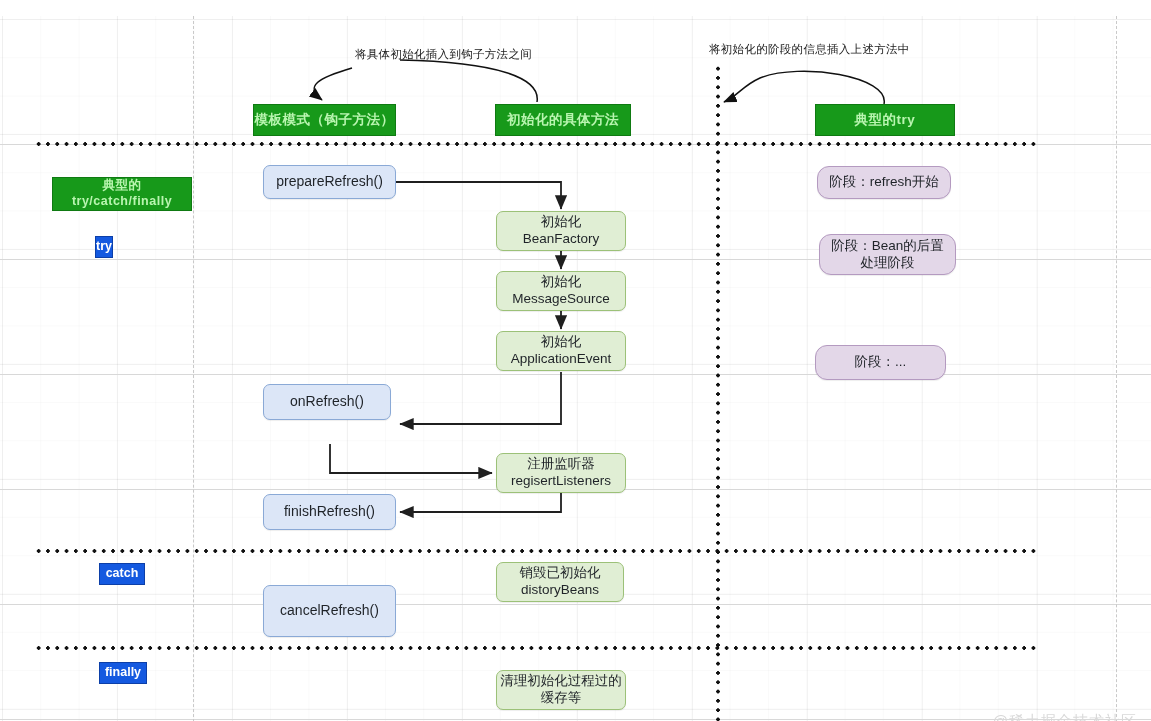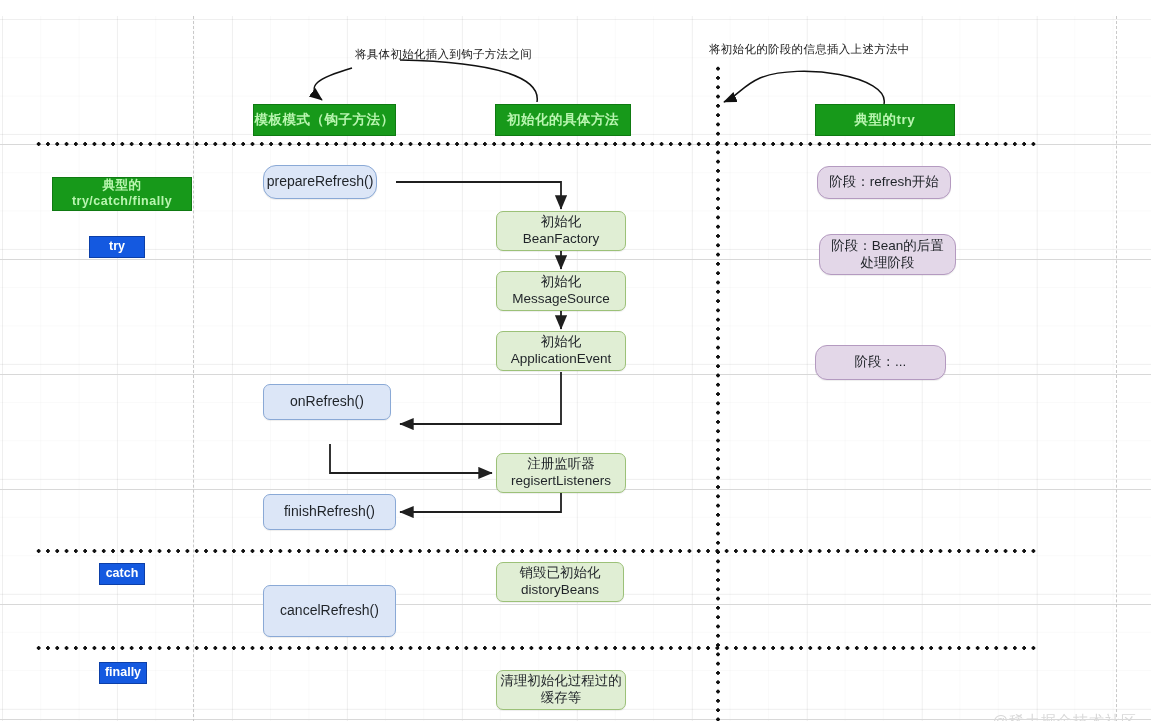--- a/index.html
+++ b/index.html
@@ -185,25 +185,25 @@
   </svg>
 
   <div class="caption" style="left:355px;top:31px;">将具体初始化插入到钩子方法之间</div>
   <div class="caption" style="left:709px;top:26px;">将初始化的阶段的信息插入上述方法中</div>
 
   <div class="node n-green-hdr" style="left:253px;top:88px;width:143px;height:32px;">模板模式（钩子方法）</div>
   <div class="node n-green-hdr" style="left:495px;top:88px;width:136px;height:32px;">初始化的具体方法</div>
   <div class="node n-green-hdr" style="left:815px;top:88px;width:140px;height:32px;">典型的try</div>
 
   <div class="node n-green-hdr" style="left:52px;top:161px;width:140px;height:34px;font-size:12.5px;">典型的try/catch/finally</div>
-  <div class="node n-blue-tag" style="left:89px;top:220px;width:56px;height:22px;">try</div>
+  <div class="node n-blue-tag" style="left:95px;top:220px;width:18px;height:22px;">try</div>
   <div class="node n-blue-tag" style="left:99px;top:547px;width:46px;height:22px;">catch</div>
   <div class="node n-blue-tag" style="left:99px;top:646px;width:48px;height:22px;">finally</div>
 
-  <div class="node n-blue" style="left:263px;top:149px;width:114px;height:34px;border-radius:13px;">prepareRefresh()</div>
+  <div class="node n-blue" style="left:263px;top:149px;width:133px;height:34px;">prepareRefresh()</div>
   <div class="node n-blue" style="left:263px;top:368px;width:128px;height:36px;">onRefresh()</div>
   <div class="node n-blue" style="left:263px;top:478px;width:133px;height:36px;">finishRefresh()</div>
   <div class="node n-blue" style="left:263px;top:569px;width:133px;height:52px;">cancelRefresh()</div>
 
   <div class="node n-greenbox" style="left:496px;top:195px;width:130px;height:40px;">初始化
 BeanFactory</div>
   <div class="node n-greenbox" style="left:496px;top:255px;width:130px;height:40px;">初始化
 MessageSource</div>
   <div class="node n-greenbox" style="left:496px;top:315px;width:130px;height:40px;">初始化
 ApplicationEvent</div>

